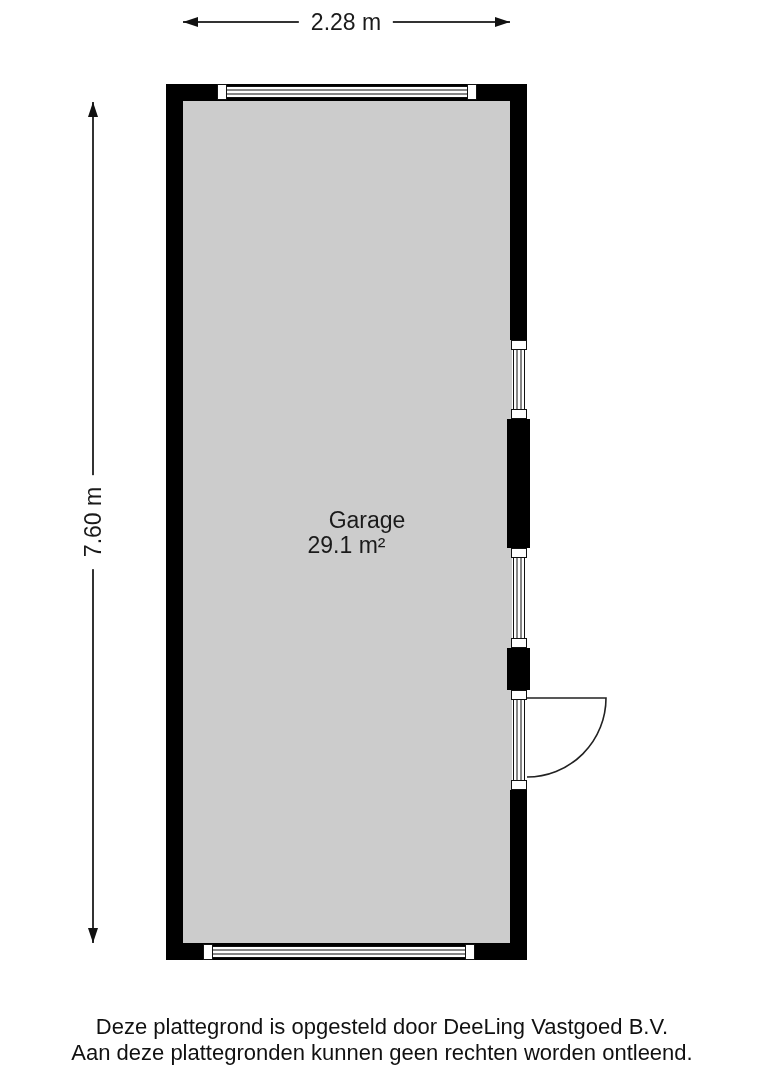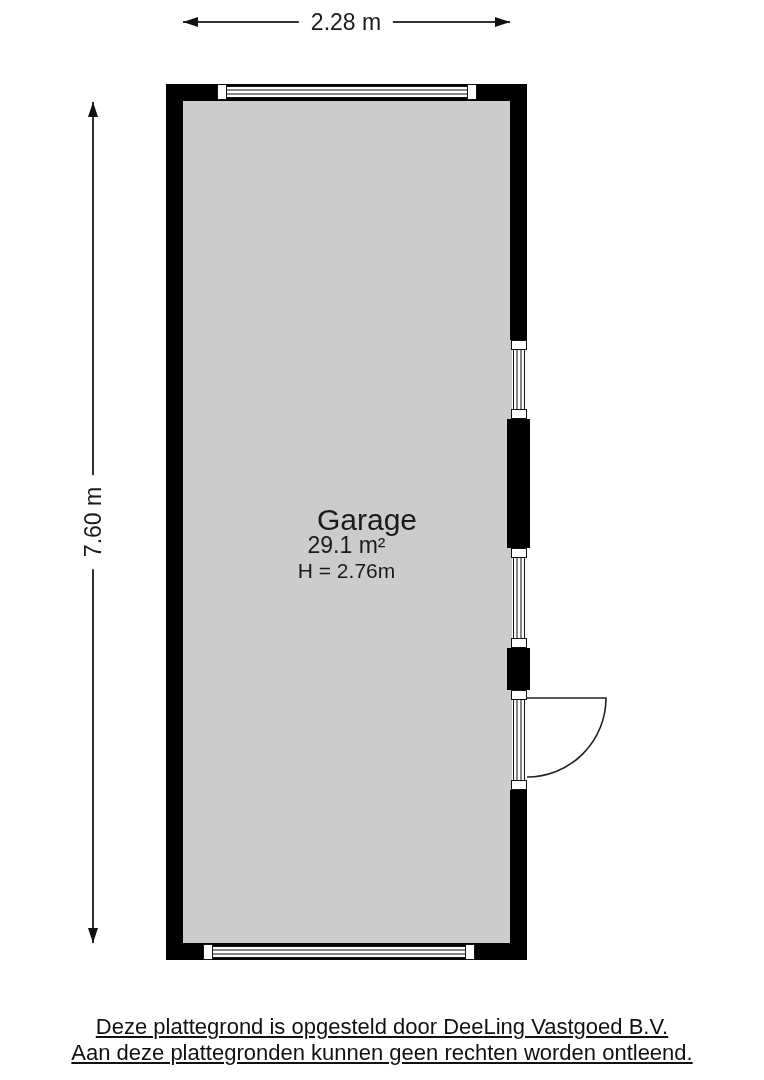--- a/index.html
+++ b/index.html
@@ -112,34 +112,33 @@
   }
 
   
   .room-label {
     position: absolute;
     left: 17px; top: 423px;
     width: 327px;
     text-align: center;
     color: #1a1a1a;
   }
-  .room-name { font-size: 30px; line-height: 26px; padding-left: 41px; }
+  .room-name { font-size: 23px; line-height: 26px; padding-left: 41px; }
   .room-area { font-size: 23px; line-height: 25px; }
   .room-height { font-size: 21px; line-height: 25px; }
 
   
   .footer {
     position: absolute;
     left: 0; top: 1014px;
     width: 764px;
     text-align: center;
     font-size: 22px;
     line-height: 26px;
     color: #111;
-    text-decoration: underline;
   }
 </style>
 </head>
 <body>
 
 <div class="abs">
   <div class="dim-line-h"></div>
   <div class="arr arr-left"></div>
   <div class="arr arr-right"></div>
   <div class="dim-label dim-label-top">2.28 m</div>
@@ -189,20 +188,19 @@
     <span class="cap cap-b"></span>
   </div>
 
   <svg class="door-swing" viewBox="0 0 84 86" xmlns="http://www.w3.org/2000/svg">
     <path d="M 1 2 L 80 2 A 79 79 0 0 1 1 81" fill="none" stroke="#222" stroke-width="1.6"></path>
   </svg>
 
   <div class="room-label">
     <div class="room-name">Garage</div>
     <div class="room-area">29.1 m²</div>
-    <div class="room-height">H = 2.76m</div>
   </div>
 </div>
 
 <div class="footer">
   <div>Deze plattegrond is opgesteld door DeeLing Vastgoed B.V.</div>
   <div>Aan deze plattegronden kunnen geen rechten worden ontleend.</div>
 </div>
 
 </body></html>

